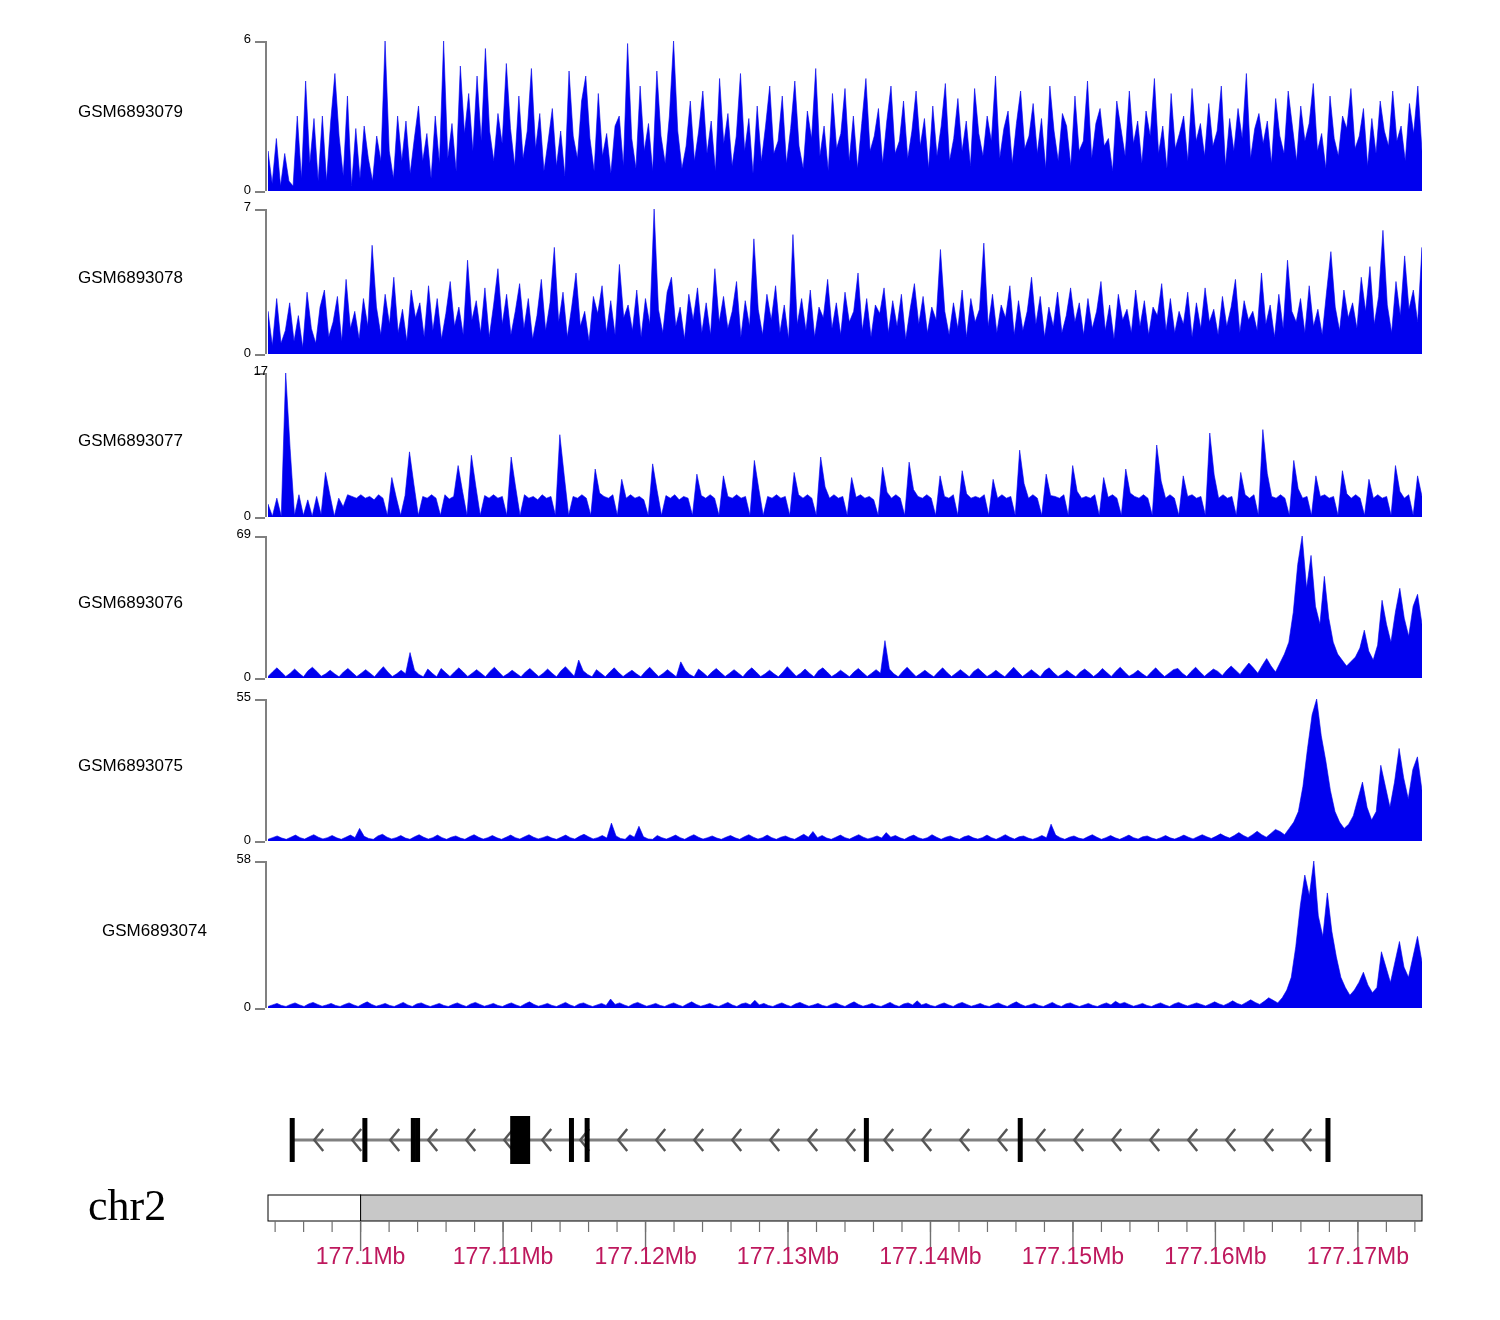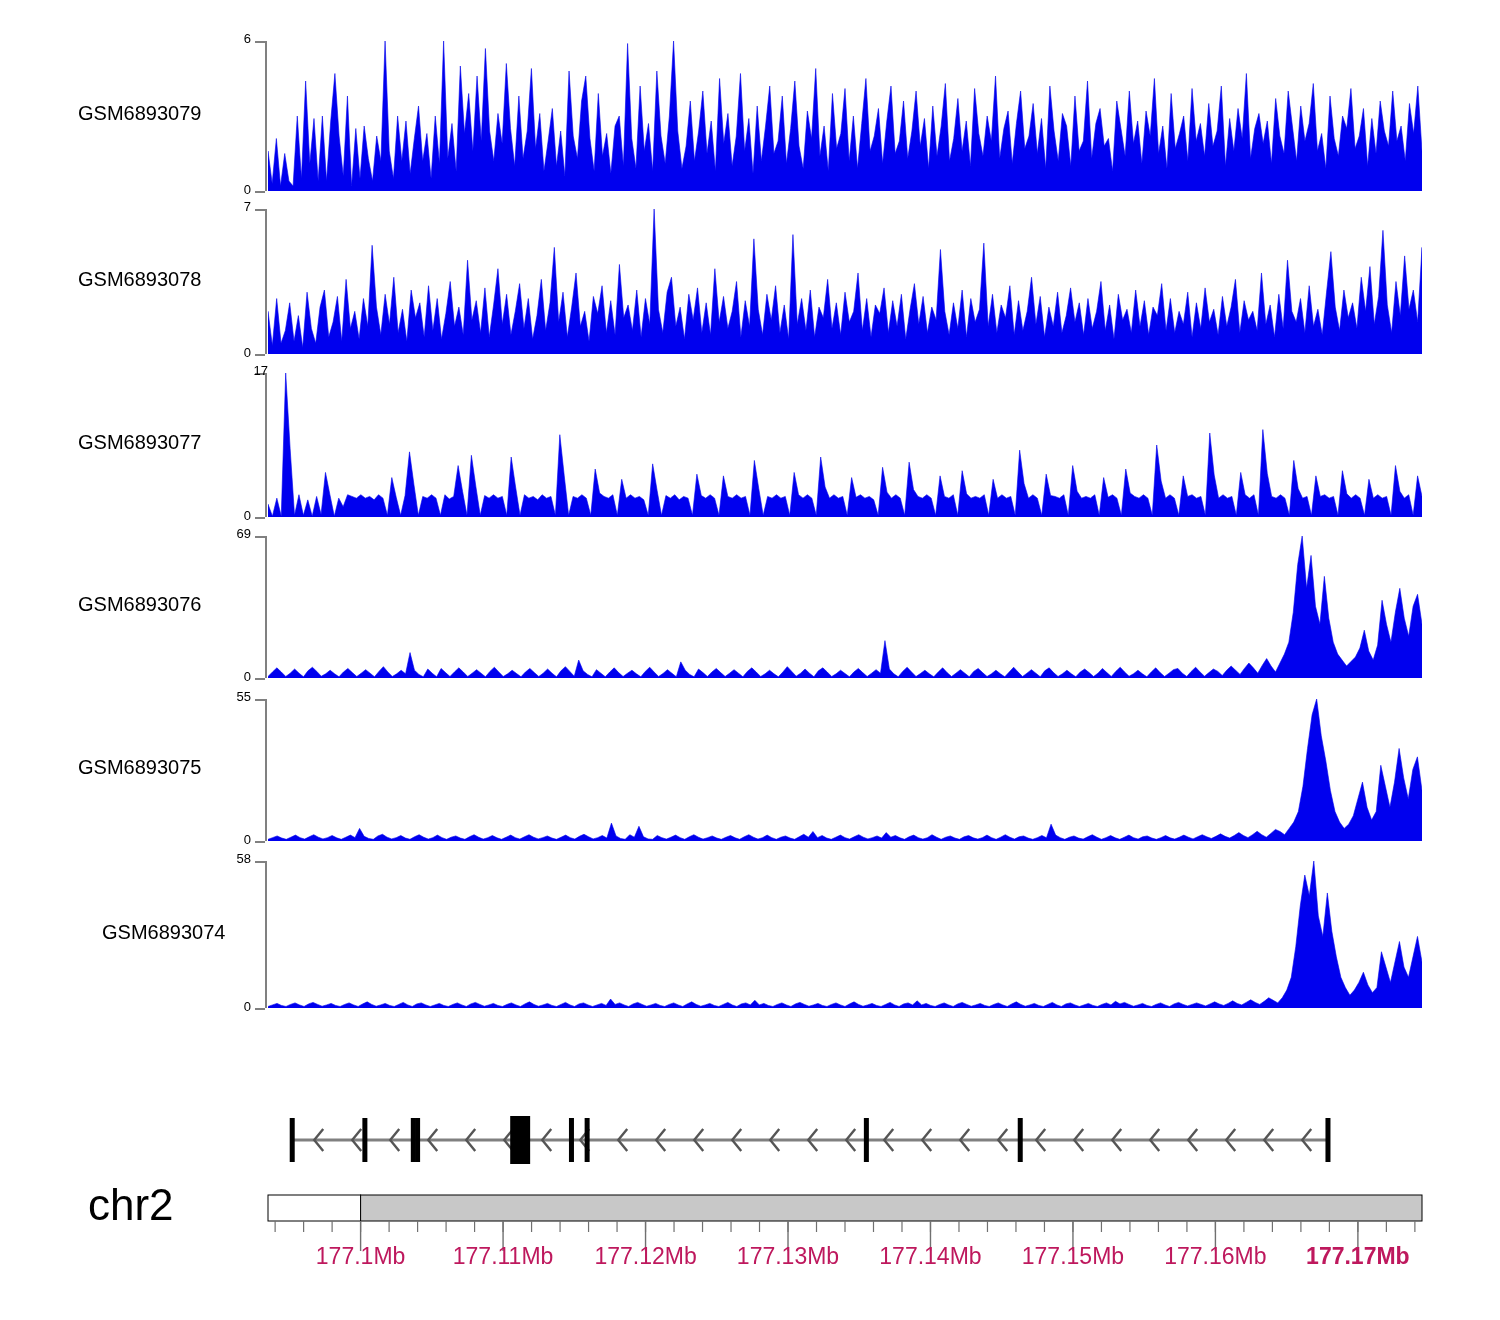--- a/index.html
+++ b/index.html
@@ -15,21 +15,21 @@
     overflow: hidden;
   }
   #root {
     position: absolute;
     left: 0; top: 0;
     width: 1500px;
     height: 1320px;
   }
   .track-label {
     position: absolute;
-    font-size: 20px;
+    font-size: 17px;
     color: #000000;
     white-space: nowrap;
     text-align: right;
   }
   .axis-spine {
     position: absolute;
     background: #808080;
   }
   .axis-tick {
     position: absolute;
@@ -56,20 +56,21 @@
     position: absolute;
   }
   #ideogram-row {
     position: absolute;
   }
   .chrom-label {
     position: absolute;
     font-size: 44px;
     color: #000000;
     white-space: nowrap;
+    font-family: Liberation Serif, serif;
   }
   .axis-label-text {
     position: absolute;
     font-size: 23px;
     color: #be185d;
     white-space: nowrap;
     text-align: center;
   }
 </style>
 </head>
@@ -247,15 +248,15 @@
       </svg>
   </div>
   <div id="axis-labels">
       <div class="axis-label-text" style="width: 160px; left: 280.605px; top: 1243px;">177.1Mb</div>
       <div class="axis-label-text" style="width: 160px; left: 423.074px; top: 1243px;">177.11Mb</div>
       <div class="axis-label-text" style="width: 160px; left: 565.543px; top: 1243px;">177.12Mb</div>
       <div class="axis-label-text" style="width: 160px; left: 708.012px; top: 1243px; text-align: center;">177.13Mb</div>
       <div class="axis-label-text" style="width: 160px; left: 850.481px; top: 1243px;">177.14Mb</div>
       <div class="axis-label-text" style="width: 160px; left: 992.951px; top: 1243px;">177.15Mb</div>
       <div class="axis-label-text" style="width: 160px; left: 1135.42px; top: 1243px;">177.16Mb</div>
-      <div class="axis-label-text" style="width: 160px; left: 1277.89px; top: 1243px; font-weight: bold;">177.17Mb</div>
+      <div class="axis-label-text" style="width: 160px; left: 1277.89px; top: 1243px;">177.17Mb</div>
     </div>
 </div>
 
 </body></html>

